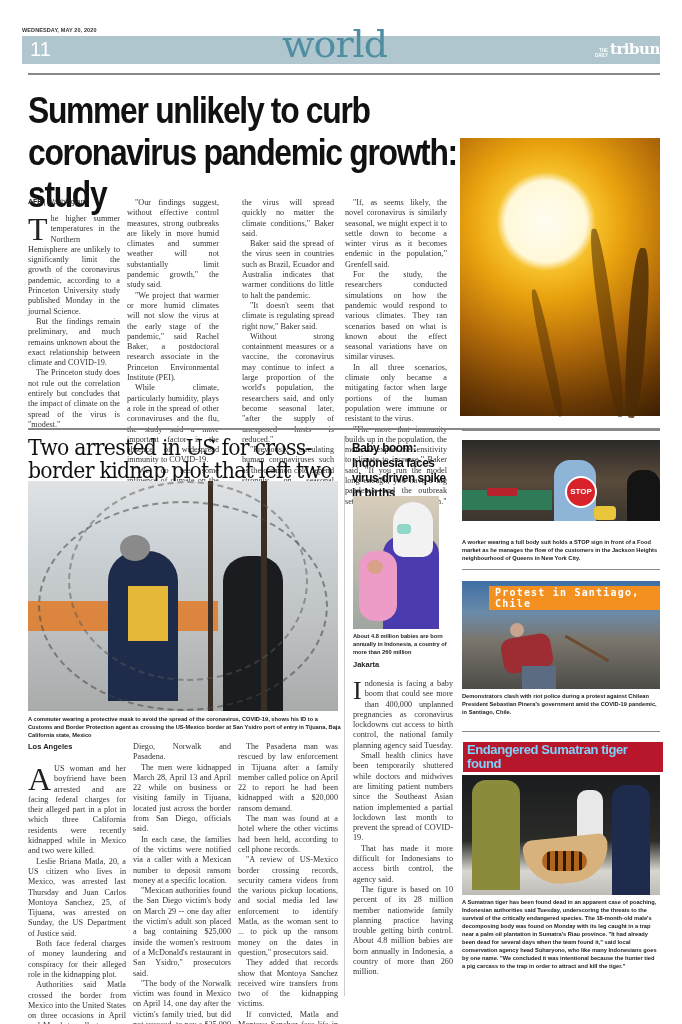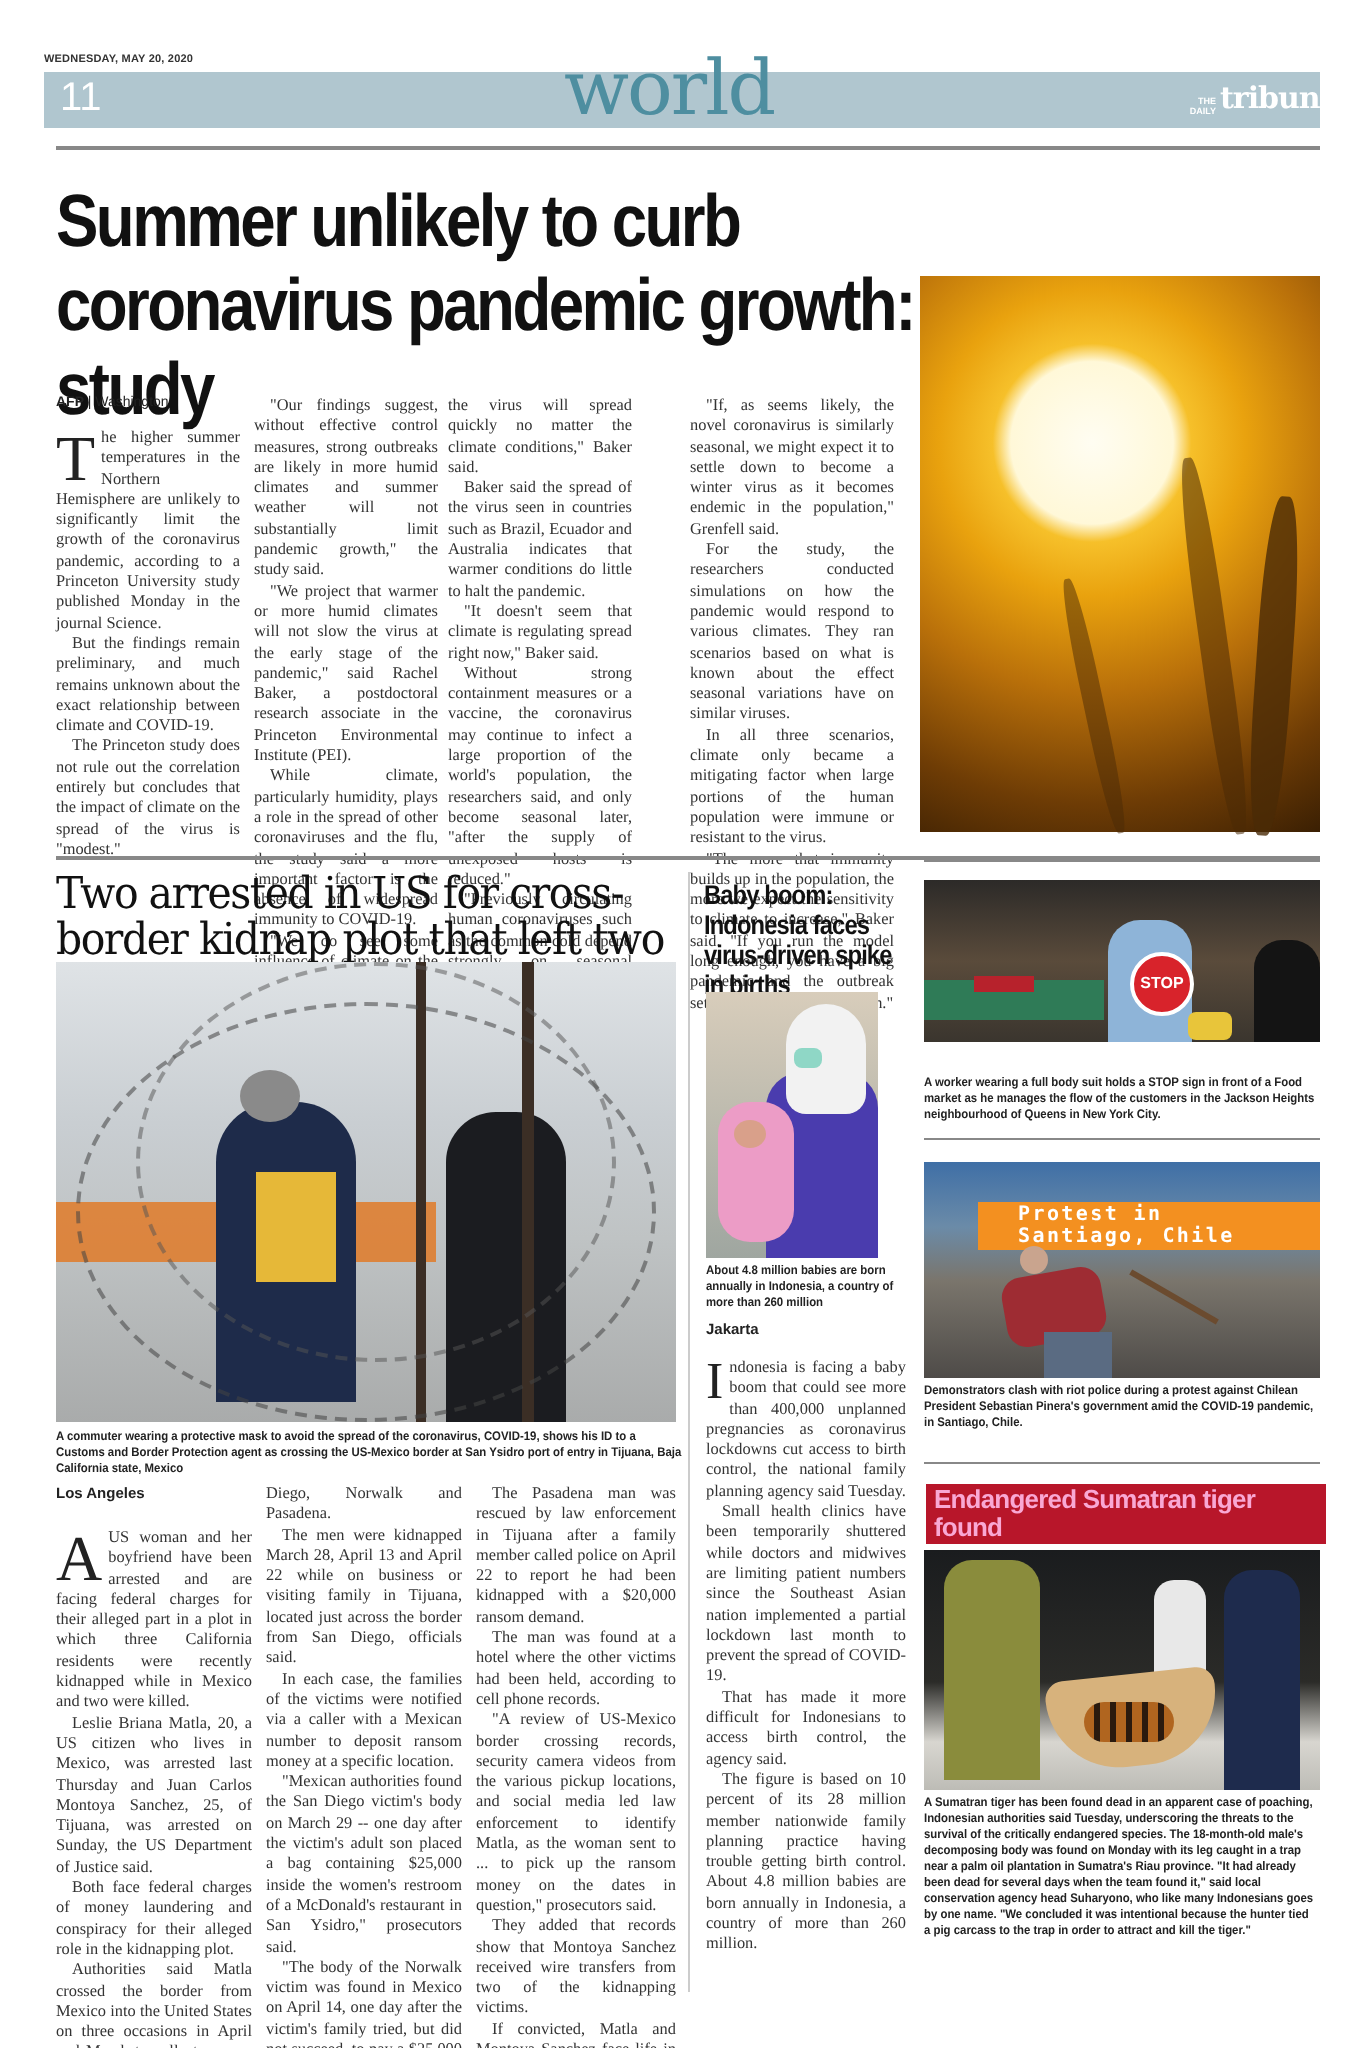--- a/index.html
+++ b/index.html
@@ -21,23 +21,23 @@
 .col p{text-indent:8px}
 .col p.noind{text-indent:0}
 .byline{font:bold 7px "Liberation Sans",sans-serif;color:#222}
 .byline span{font-weight:normal}
 .dropcap{float:left;font:32px/28px "Liberation Serif",serif;margin:1px 3px -2px 0;color:#222}
 .h2{left:28px;top:436px;font:22px/23px "DejaVu Serif",serif;color:#111;letter-spacing:-.8px;transform:scaleX(.93);transform-origin:left top;width:340px}
 .photo{position:absolute;overflow:hidden}
 .cap{position:absolute;font:bold 6.2px/8px "Liberation Sans",sans-serif;color:#222;transform:scaleX(.92);transform-origin:left top}
 .dateline{font:bold 7.5px "Liberation Sans",sans-serif;color:#222}
 .h3{left:352px;top:440px;font:bold 13.5px/15px "Liberation Sans",sans-serif;color:#111;letter-spacing:-.5px;transform:scaleX(.88);transform-origin:left top;width:120px}
-.protest-tag{position:absolute;left:27px;top:20px;background:#f39020;color:#fff;font:bold 10px "DejaVu Sans Mono",monospace;letter-spacing:1.2px;padding:1px 20px}
+.protest-tag{position:absolute;left:27px;top:5px;background:#f39020;color:#fff;font:bold 10px "DejaVu Sans Mono",monospace;letter-spacing:1.2px;padding:1px 6px}
 .tiger-head{left:463px;top:742px;width:200px}
-.tiger-head div{display:inline-block;background:#b8162a;color:#f9a8d4;font:bold 13px/14px "Liberation Sans",sans-serif;padding:1px 4px;letter-spacing:-.4px}
+.tiger-head div{display:inline-block;background:#b8162a;color:#7dd3fc;font:bold 13px/14px "Liberation Sans",sans-serif;padding:1px 4px;letter-spacing:-.4px}
 </style>
 </head>
 <body>
 
 <div class="abs date">WEDNESDAY, MAY 20, 2020</div>
 <div class="abs band"></div>
 <div class="abs pageno">11</div>
 <div class="abs section">world</div>
 <div class="abs brand">
   <div class="brand-small"><span>THE</span><br><span>DAILY</span></div>
@@ -60,21 +60,21 @@
   <p class="noind">he higher summer temperatures in the Northern Hemisphere are unlikely to significantly limit the growth of the coronavirus pandemic, according to a Princeton University study published Monday in the journal Science.</p>
   <p>But the findings remain preliminary, and much remains unknown about the exact relationship between climate and COVID-19.</p>
   <p>The Princeton study does not rule out the correlation entirely but concludes that the impact of climate on the spread of the virus is "modest."</p>
 </div>
 <div class="col" style="left:127px;top:198px;width:92px">
   <p>"Our findings suggest, without effective control measures, strong outbreaks are likely in more humid climates and summer weather will not substantially limit pandemic growth," the study said.</p>
   <p>"We project that warmer or more humid climates will not slow the virus at the early stage of the pandemic," said Rachel Baker, a postdoctoral research associate in the Princeton Environmental Institute (PEI).</p>
   <p>While climate, particularly humidity, plays a role in the spread of other coronaviruses and the flu, the study said a more important factor is the absence of widespread immunity to COVID-19.</p>
   <p>"We do see some influence of climate on the size and timing of the pandemic, but, in general, because there's so much susceptibility in the population,</p>
 </div>
-<div class="col" style="left:224px;top:198px;width:92px">
+<div class="col" style="left:242px;top:198px;width:92px">
   <p class="noind">the virus will spread quickly no matter the climate conditions," Baker said.</p>
   <p>Baker said the spread of the virus seen in countries such as Brazil, Ecuador and Australia indicates that warmer conditions do little to halt the pandemic.</p>
   <p>"It doesn't seem that climate is regulating spread right now," Baker said.</p>
   <p>Without strong containment measures or a vaccine, the coronavirus may continue to infect a large proportion of the world's population, the researchers said, and only become seasonal later, "after the supply of unexposed hosts is reduced."</p>
   <p>"Previously circulating human coronaviruses such as the common cold depend strongly on seasonal factors, peaking in the winter outside of the tropics," said co-author Bryan Grenfell, professor of ecology and evolutionary biology at PEI.</p>
 </div>
 <div class="col" style="left:345px;top:198px;width:102px">
   <p>"If, as seems likely, the novel coronavirus is similarly seasonal, we might expect it to settle down to become a winter virus as it becomes endemic in the population," Grenfell said.</p>
   <p>For the study, the researchers conducted simulations on how the pandemic would respond to various climates. They ran scenarios based on what is known about the effect seasonal variations have on similar viruses.</p>
   <p>In all three scenarios, climate only became a mitigating factor when large portions of the human population were immune or resistant to the virus.</p>

